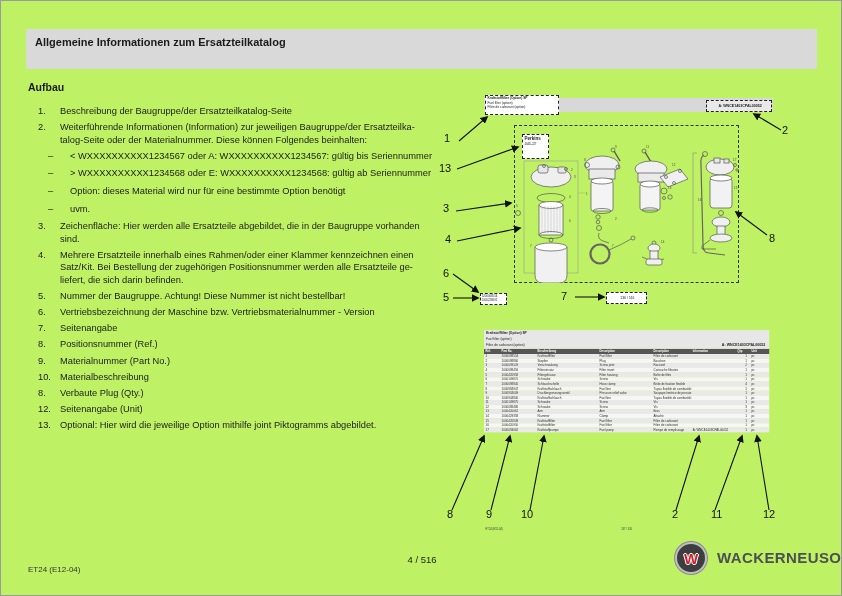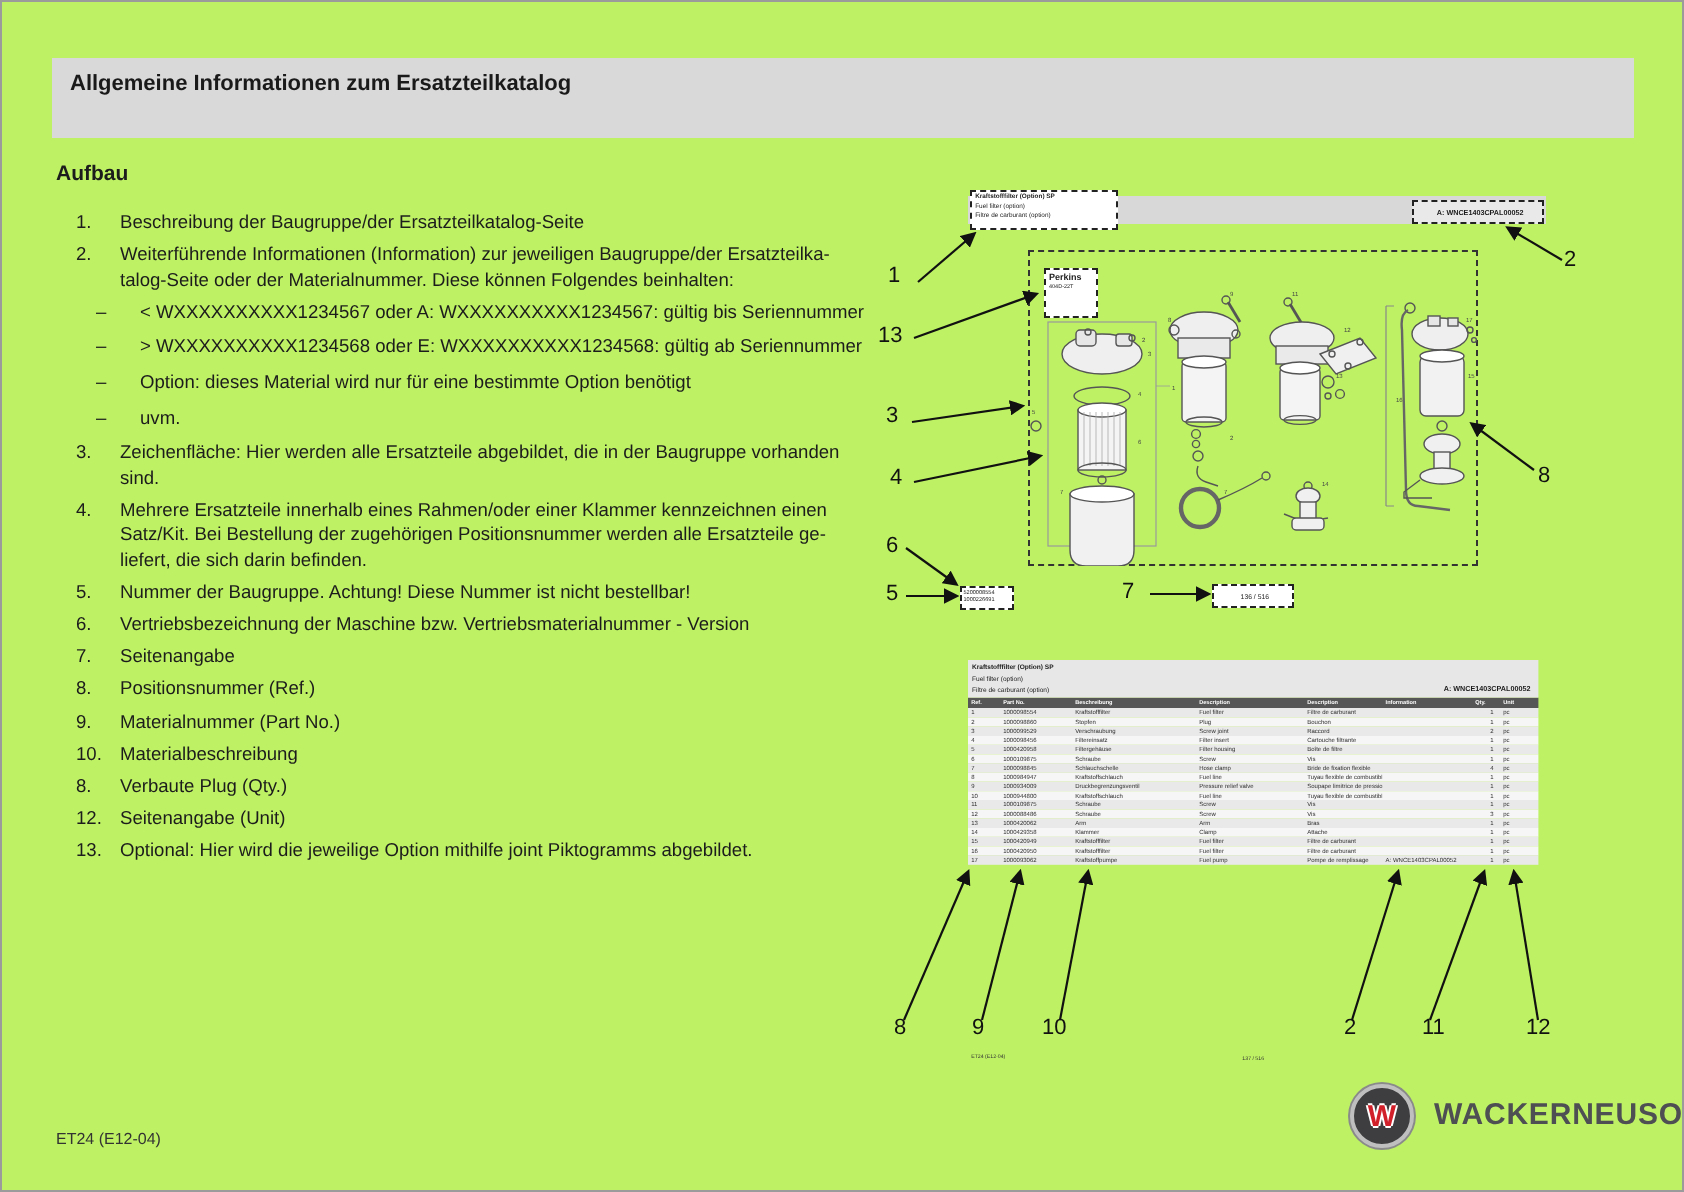--- a/index.html
+++ b/index.html
@@ -524,20 +524,21 @@
       <line x1="451" y1="509" x2="483" y2="435"></line>
       <line x1="490" y1="509" x2="509" y2="435"></line>
       <line x1="529" y1="509" x2="543" y2="435"></line>
       <line x1="675" y1="509" x2="698" y2="435"></line>
       <line x1="714" y1="509" x2="741" y2="435"></line>
       <line x1="768" y1="509" x2="756" y2="435"></line>
     </g>
   </svg>
 
   <div class="abs foot-code">ET24 (E12-04)</div>
+  <div class="abs foot-page">4 / 516</div>
   <div class="abs brand">
     <div class="logo-circle">
       <span class="logo-w">W</span>
     </div>
     <div class="brand-name">
       <span>WACKER</span>
       <span>NEUSON</span>
     </div>
   </div>
 

